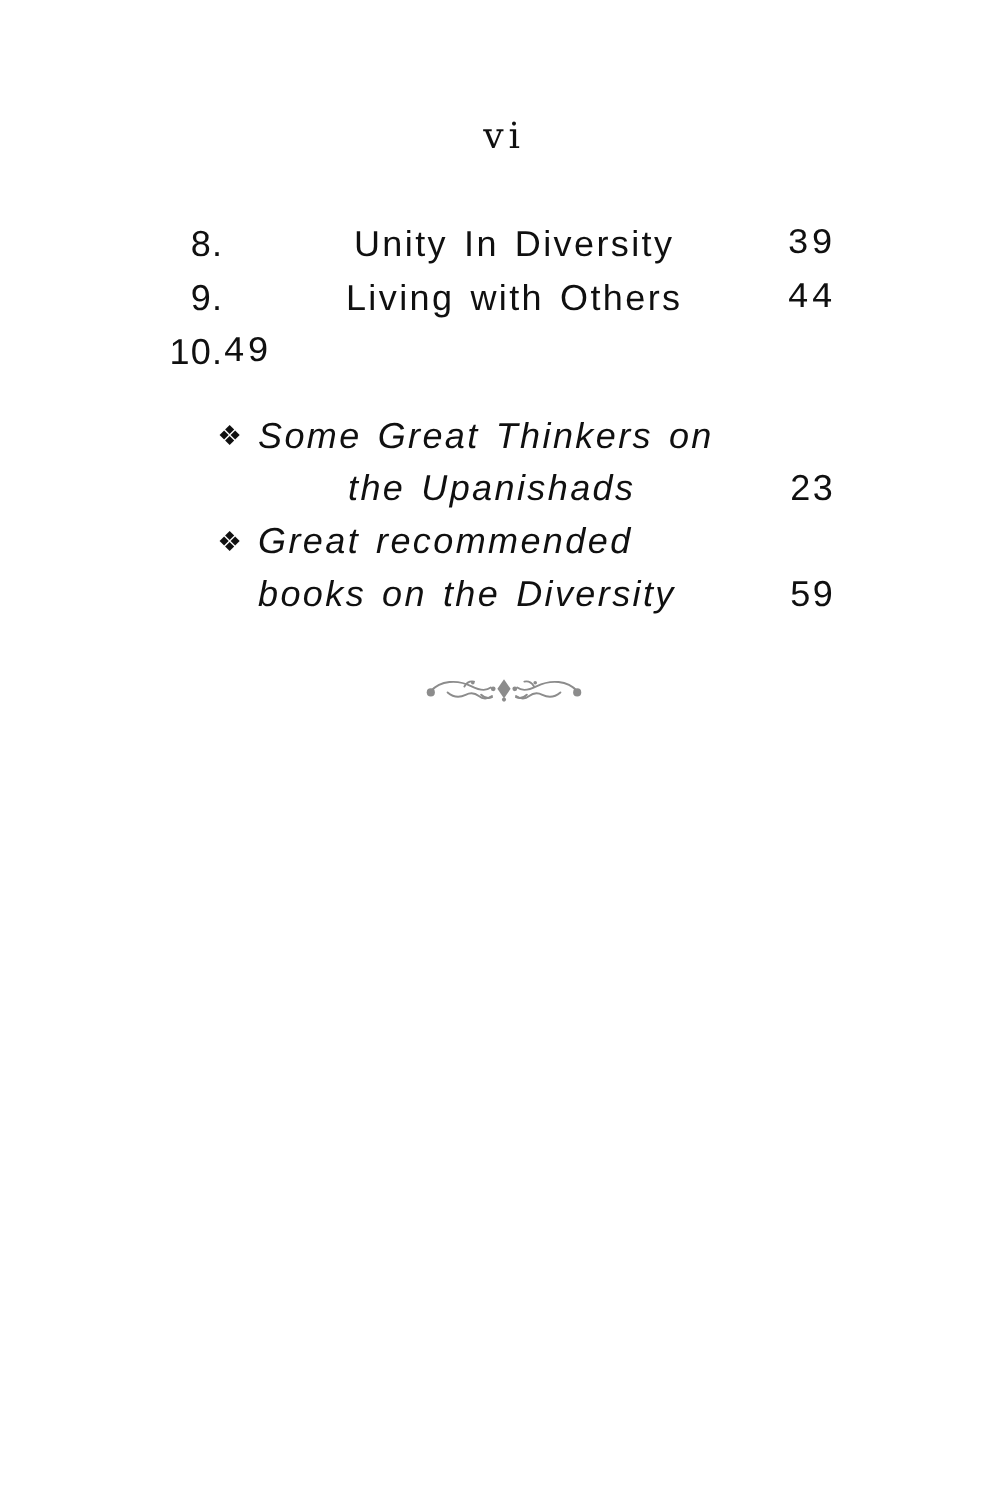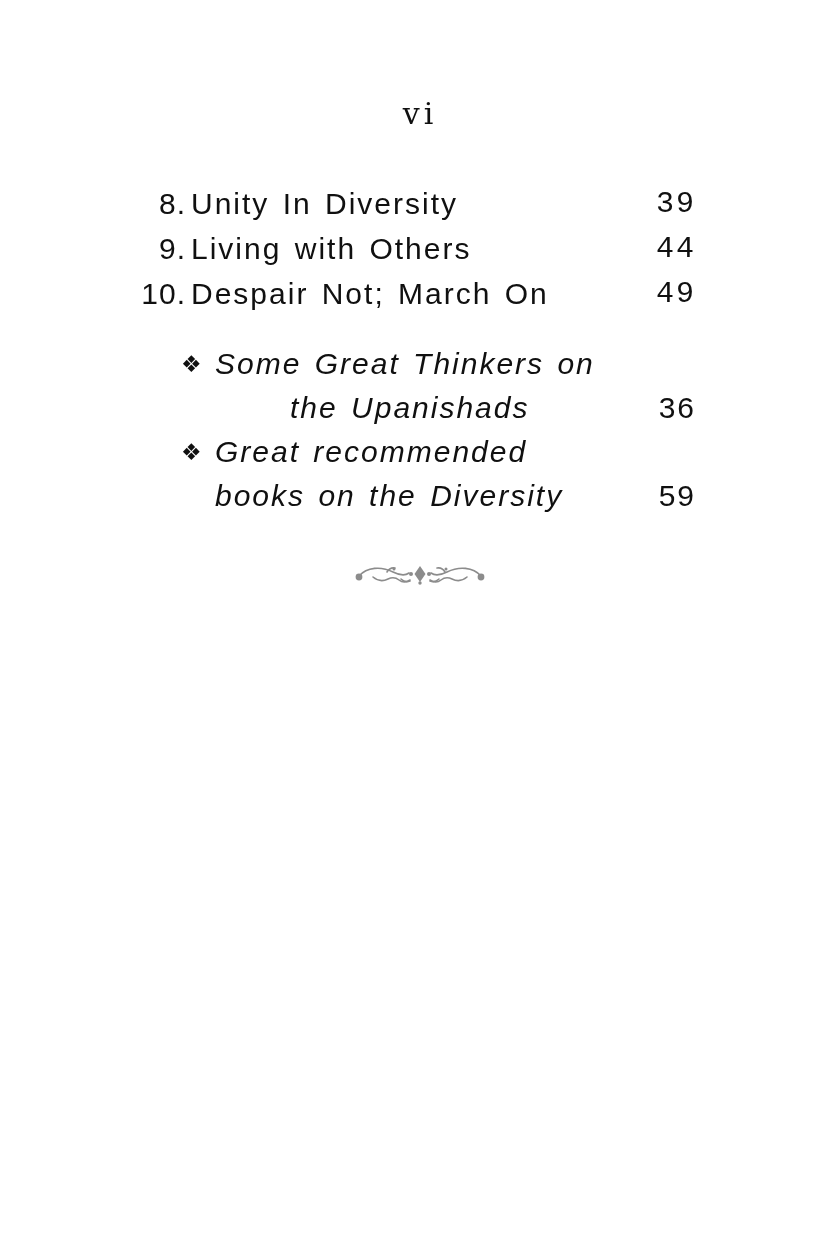--- a/index.html
+++ b/index.html
@@ -46,24 +46,25 @@
     color: #101010;
   }
   .toc-num {
     width: 66px;
     flex: 0 0 66px;
     text-align: right;
     letter-spacing: 1px;
   }
   .toc-title {
     flex: 1 1 auto;
-    margin-left: 5px;
+    margin-left: 15px;
     letter-spacing: 2px;
     word-spacing: 3px;
     white-space: nowrap;
+    text-align: center;
   }
   .toc-page {
     flex: 0 0 auto;
     text-align: right;
     letter-spacing: 2px;
     font-family: Liberation Mono, monospace;
   }
 
   
   .sp-list {
@@ -132,33 +133,32 @@
       <span class="toc-title">Unity In Diversity</span>
       <span class="toc-page">39</span>
     </div>
     <div class="toc-row">
       <span class="toc-num">9.</span>
       <span class="toc-title">Living with Others</span>
       <span class="toc-page">44</span>
     </div>
     <div class="toc-row">
       <span class="toc-num">10.</span>
-      <span class="toc-title">Despair Not; March On</span>
       <span class="toc-page">49</span>
     </div>
   </div>
 
   <div class="sp-list">
     <div class="sp-row">
       <span class="sp-bullet">❖</span>
       <span class="sp-text">
         <span class="sp-line">Some Great Thinkers on</span><br>
         <span class="sp-line indented">the Upanishads</span>
       </span>
-      <span class="sp-page">36</span>
+      <span class="sp-page">23</span>
     </div>
     <div class="sp-row">
       <span class="sp-bullet">❖</span>
       <span class="sp-text">
         <span class="sp-line">Great recommended</span><br>
         <span class="sp-line">books on the Diversity</span>
       </span>
       <span class="sp-page">59</span>
     </div>
   </div>

